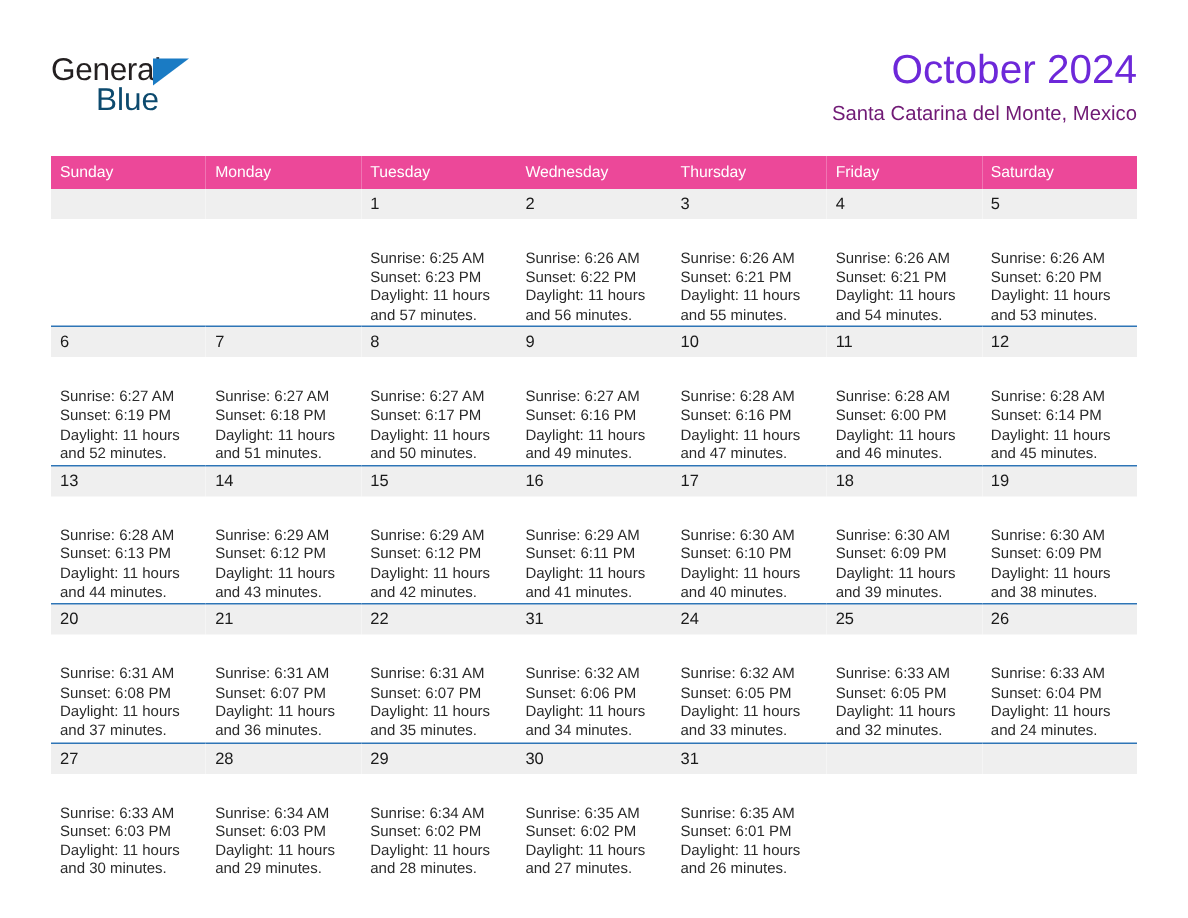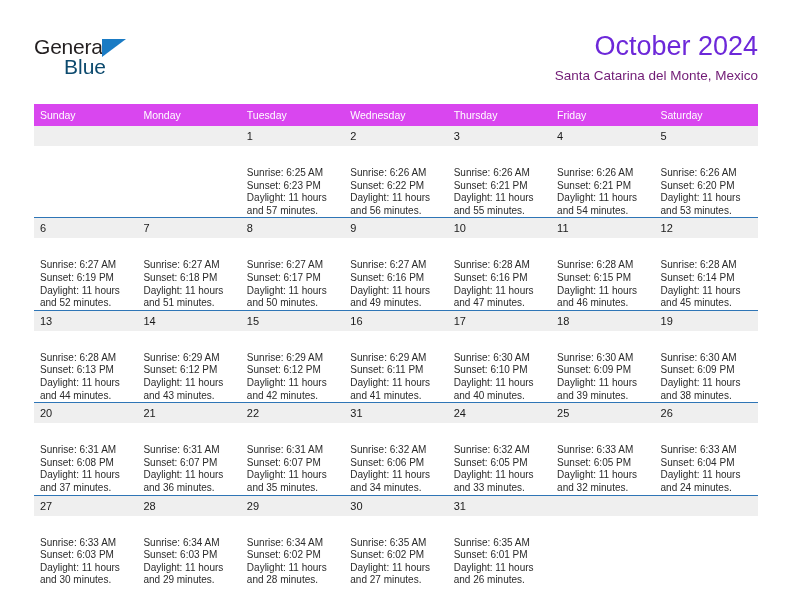--- a/index.html
+++ b/index.html
@@ -91,21 +91,21 @@
   
   .calendar {
     position: absolute;
     left: 34px;
     top: 104px;
     width: 724px;
     border-collapse: collapse;
     table-layout: fixed;
   }
   .calendar th {
-    background: #d946ef;
+    background: #ec4899;
     color: #ffffff;
     font-size: 10.5px;
     font-weight: normal;
     text-align: left;
     padding: 5px 0 5px 6px;
     height: 12px;
     border: none;
   }
   .calendar td {
     vertical-align: top;
@@ -282,21 +282,21 @@
             <div>Sunrise: 6:28 AM</div>
             <div>Sunset: 6:16 PM</div>
             <div>Daylight: 11 hours</div>
             <div>and 47 minutes.</div>
           </div>
         </td>
         <td>
           <div class="daynum">11</div>
           <div class="details">
             <div>Sunrise: 6:28 AM</div>
-            <div>Sunset: 6:15 PM</div>
+            <div>Sunset: 6:00 PM</div>
             <div>Daylight: 11 hours</div>
             <div>and 46 minutes.</div>
           </div>
         </td>
         <td>
           <div class="daynum">12</div>
           <div class="details">
             <div>Sunrise: 6:28 AM</div>
             <div>Sunset: 6:14 PM</div>
             <div>Daylight: 11 hours</div>

